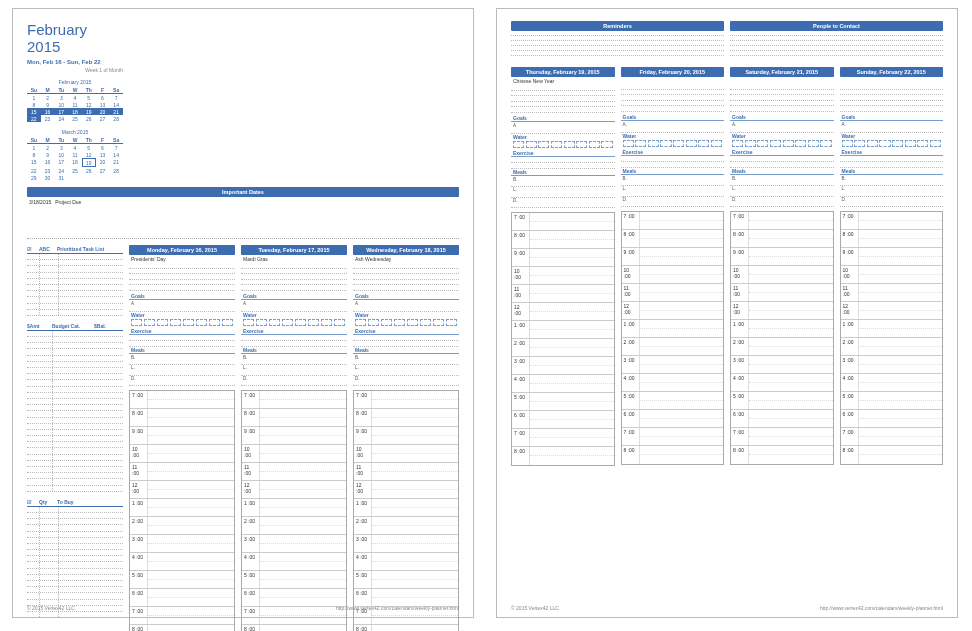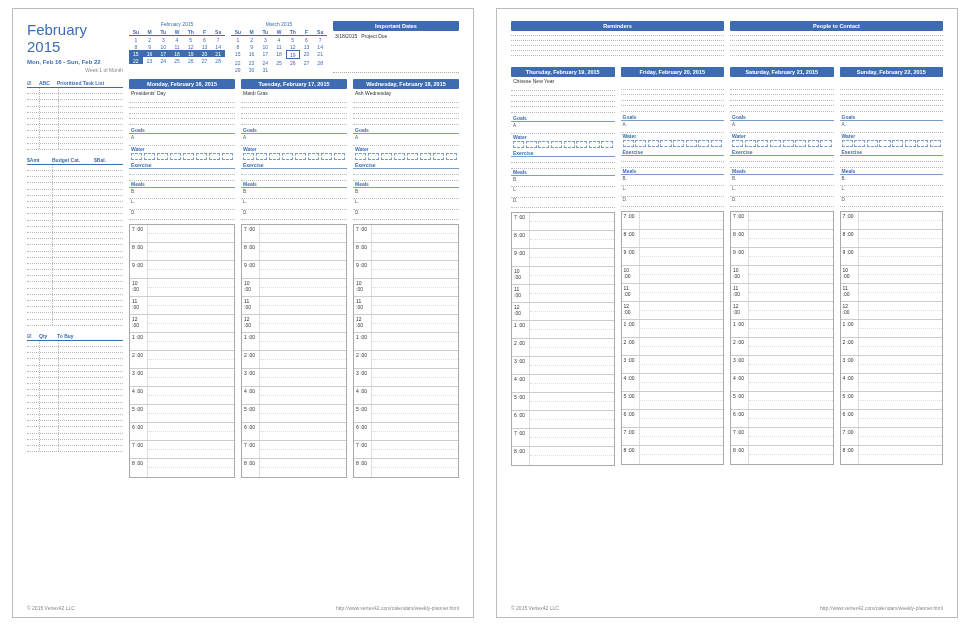--- a/index.html
+++ b/index.html
@@ -29,20 +29,21 @@
     padding: 2px 3px;
     font-size: 5.5px;
     border-radius: 1px;
   }
 
   
   .toprow {
     display: flex;
     gap: 6px;
     margin-bottom: 6px;
+    flex-direction: column;
   }
   .title-block { width: 96px; }
   .month-title { font-size: 15px; color: #3d6db0; font-weight: normal; margin-bottom: 4px; }
   .week-range { font-size: 6px; font-weight: bold; color: #3d6db0; margin-bottom: 2px;}
   .week-label { font-size: 5px; color: #888; text-align: right; }
 
   .mini-cal { width: 96px; }
   .mini-cal-title { font-size: 5px; text-align: center; color: #3d6db0; margin-bottom: 1px; }
   .mini-grid {
     display: grid;

